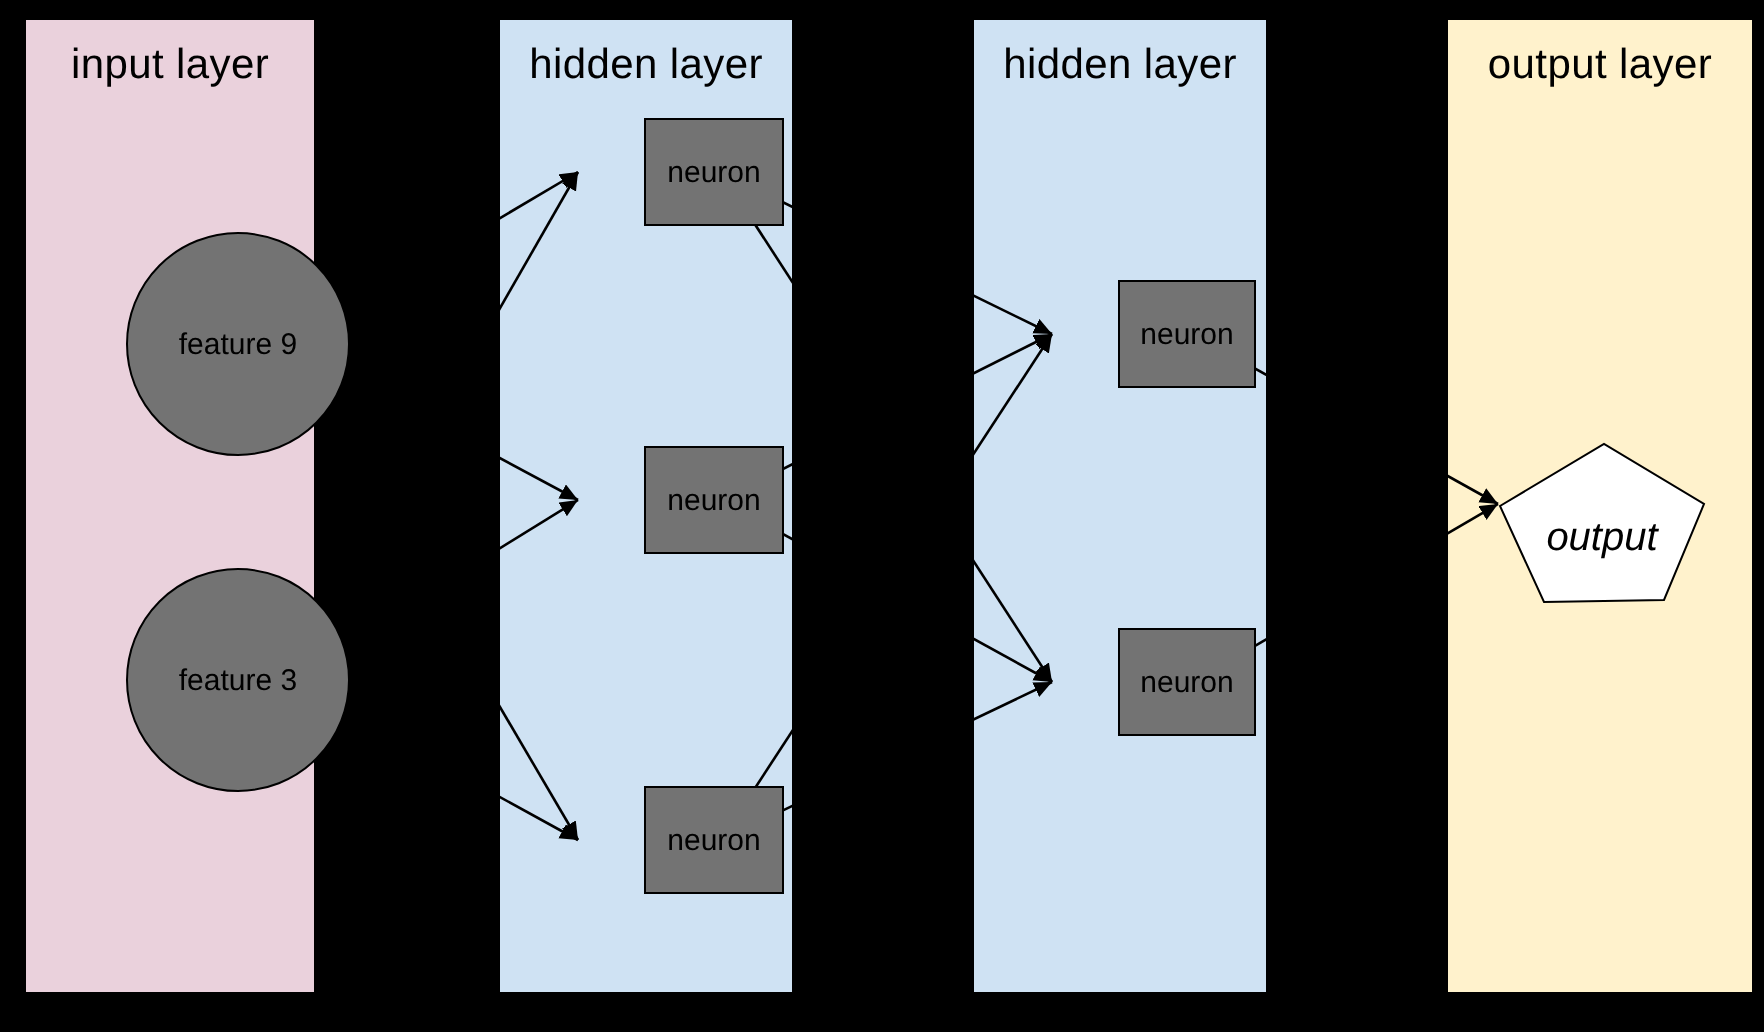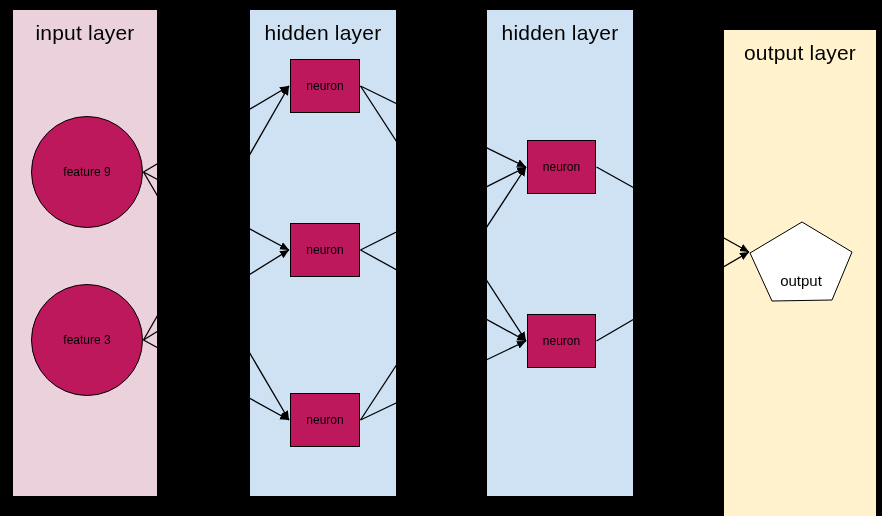--- a/index.html
+++ b/index.html
@@ -24,68 +24,70 @@
     width: 100%;
     text-align: center;
     padding-top: 11px;
     font-size: 21px;
     color: #000;
     letter-spacing: 0.2px;
   }
   #layer-0 { left: 13px;  width: 144px; }
   #layer-1 { left: 250px; width: 146px; }
   #layer-2 { left: 487px; width: 146px; }
-  #layer-3 { left: 724px; width: 152px; margin-top: 20px; }
+  #layer-3 { left: 724px; width: 152px; }
 
   #edge-svg {
     position: absolute;
     left: 0; top: 0;
     width: 882px; height: 516px;
     z-index: 2;
     pointer-events: none;
   }
 
   .node {
     position: absolute;
     z-index: 3;
     display: flex;
     align-items: center;
     justify-content: center;
-    background: #be185d;
+    background: #737373;
     border: 1px solid #000;
-    font-size: 12px;
+    font-size: 15px;
     color: #000;
     box-sizing: border-box;
+    margin-left: 32px;
   }
   .node.circle { border-radius: 50%; }
 
   #node-feature1 { left: 31px;  top: 116px; width: 112px; height: 112px; }
   #node-feature2 { left: 31px;  top: 284px; width: 112px; height: 112px; }
   #node-h1n1 { left: 290px; top: 59px;  width: 70px; height: 54px; }
   #node-h1n2 { left: 290px; top: 223px; width: 70px; height: 54px; }
   #node-h1n3 { left: 290px; top: 393px; width: 70px; height: 54px; }
   #node-h2n1 { left: 527px; top: 140px; width: 69px; height: 54px; }
   #node-h2n2 { left: 527px; top: 314px; width: 69px; height: 54px; }
 
   #node-output {
     position: absolute;
     z-index: 3;
     left: 748px; top: 220px;
     width: 106px; height: 83px;
   }
   #node-output svg { position: absolute; left: 0; top: 0; }
   #node-output .pent-label {
     position: absolute;
-    left: 0; top: 31px;
+    left: 0; top: 20px;
     width: 100%; height: 59px;
     display: flex;
     align-items: center;
     justify-content: center;
-    font-size: 15px;
+    font-size: 20px;
     color: #000;
+    font-style: italic;
   }
 </style>
 </head>
 <body>
 
 <div id="canvas" style="background: rgb(0, 0, 0);">
 
   <div class="layer" id="layer-0" style="background: rgb(234, 209, 220);">
     <div class="layer-title">input layer</div>
   </div>

